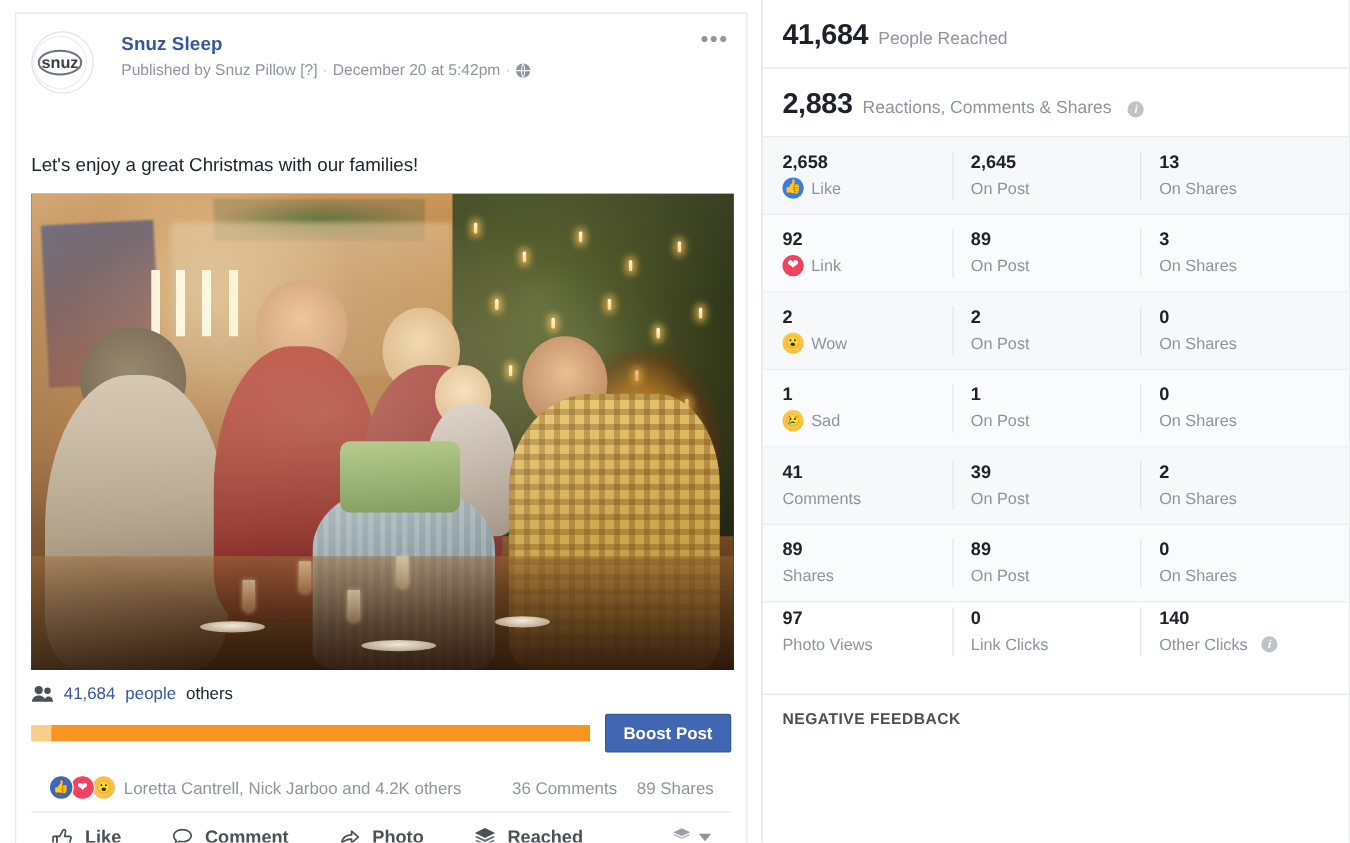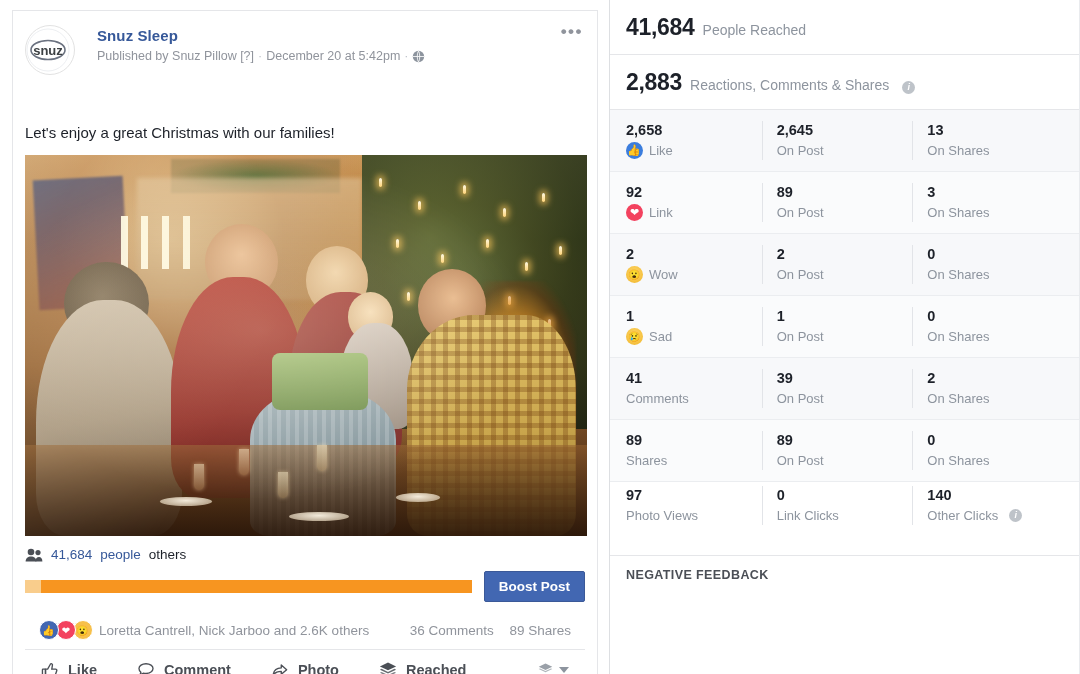--- a/index.html
+++ b/index.html
@@ -339,21 +339,21 @@
           </div>
           <div class="boost-btn">Boost Post</div>
         </div>
       </div>
 
       <div class="engage-row">
         <div class="react-chips">
           <span class="chip chip-like">👍</span>
           <span class="chip chip-love">❤</span>
           <span class="chip chip-wow">😮</span>
-          <span class="names">Loretta Cantrell, Nick Jarboo and 2.6K others</span>
+          <span class="names">Loretta Cantrell, Nick Jarboo and 4.2K others</span>
         </div>
         <div class="counts">
           <span>36 Comments</span>
           <span>89 Shares</span>
         </div>
       </div>
 
       <div class="action-row">
         <div class="action">
           <span>

